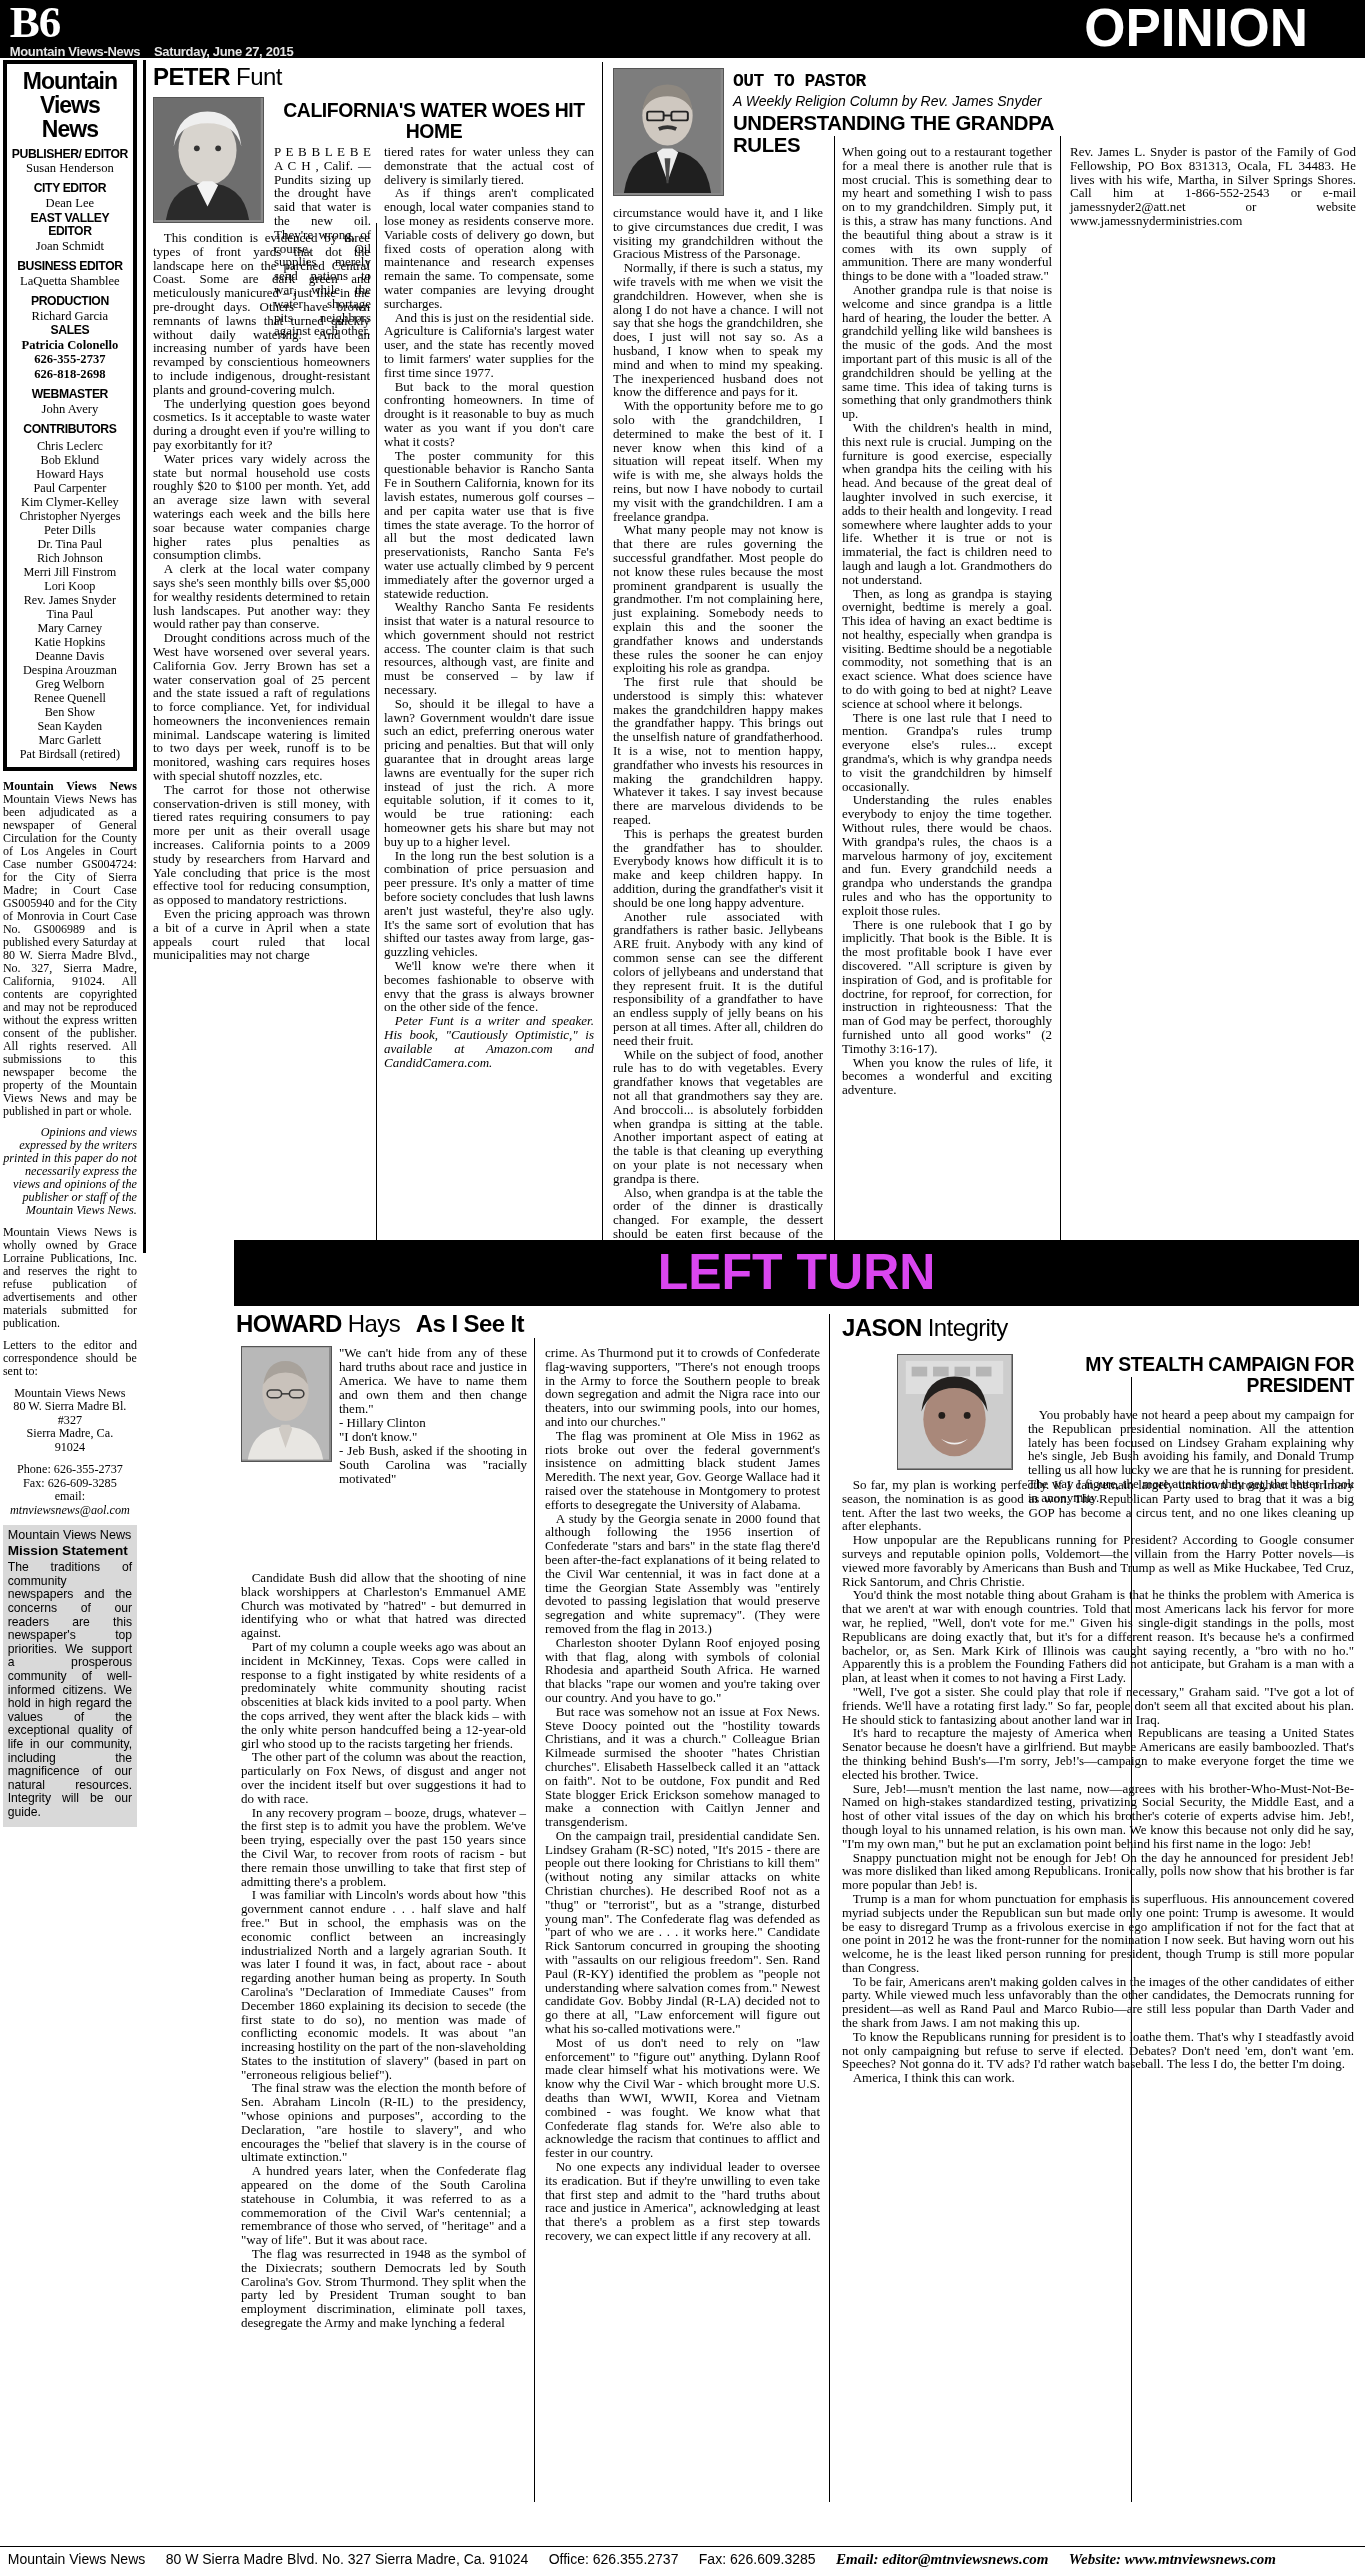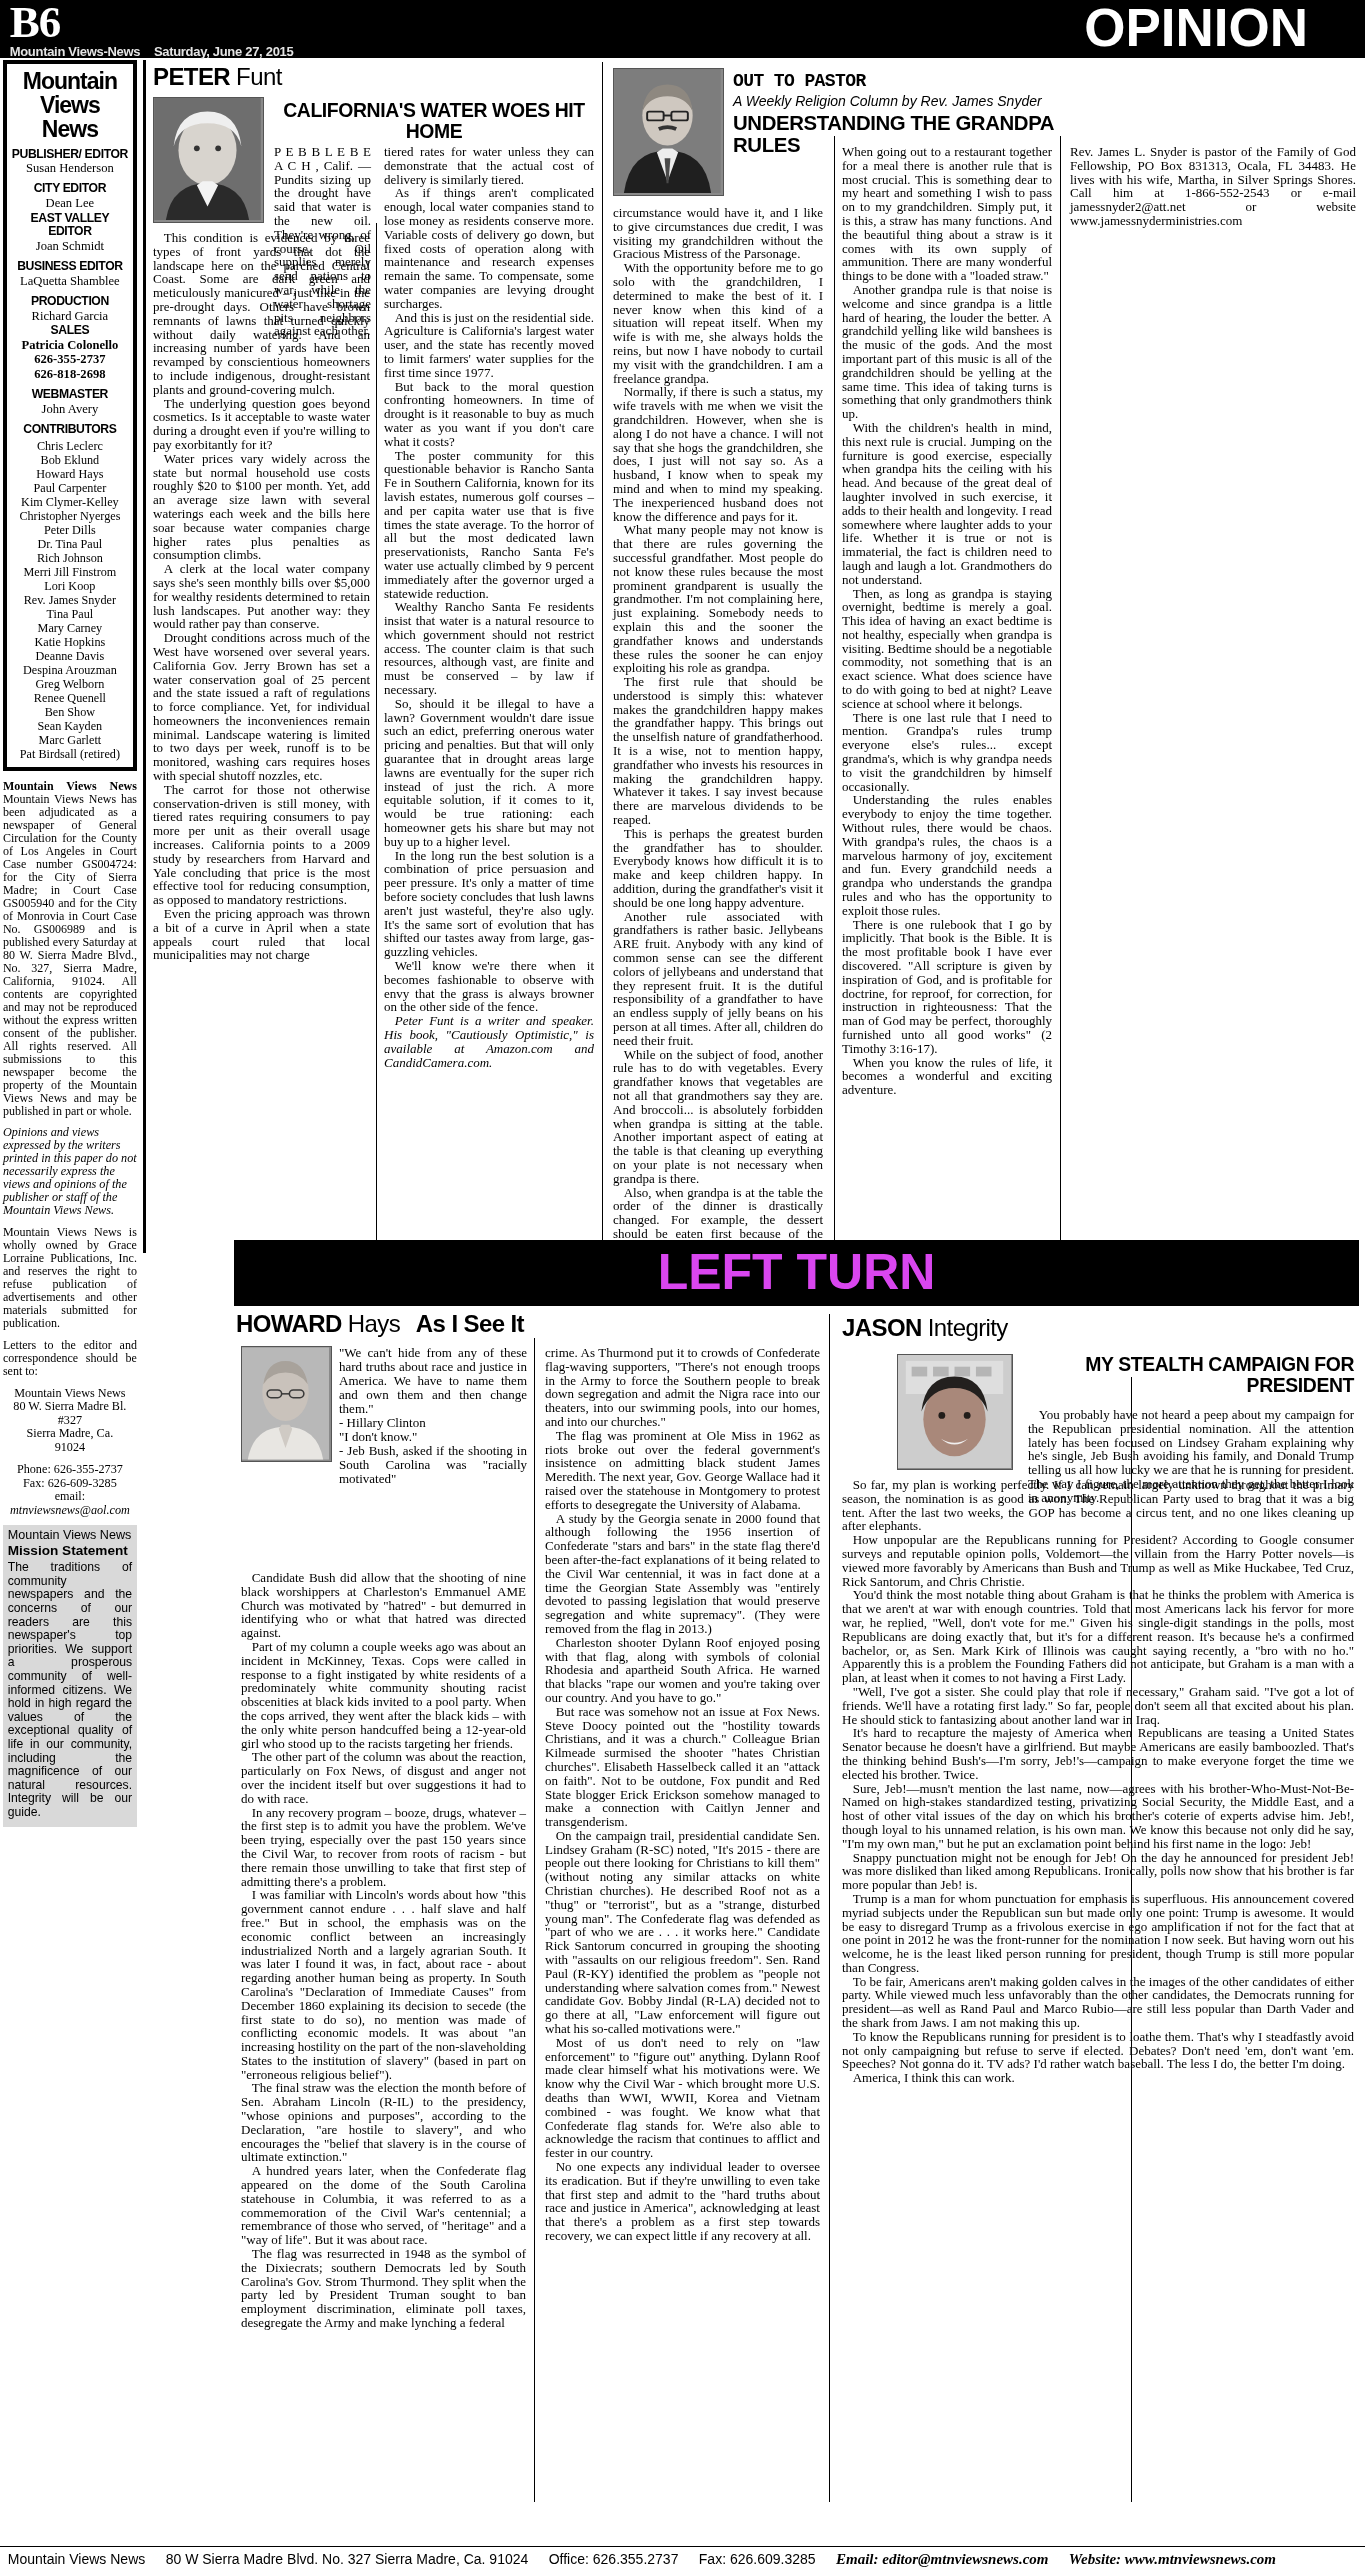--- a/index.html
+++ b/index.html
@@ -25,21 +25,21 @@
         letter-spacing:-0.4px;margin-top:6.8px;}
   .role.tight{margin-top:1px;}
   .person{font-family:"Liberation Serif",serif;font-size:12.6px;line-height:14.5px;}
   .person.b{font-weight:bold;}
   .contriblist{font-family:"Liberation Serif",serif;font-size:12.2px;line-height:14px;margin-top:2.9px;}
 
   .railtext{font-family:"Liberation Serif",serif;font-size:12px;line-height:13px;
             text-align:justify;margin-top:8.7px;}
   .railtext b{font-weight:bold;}
   .railital{font-family:"Liberation Serif",serif;font-style:italic;font-size:12.2px;line-height:13px;
-            text-align:left;margin-top:8.7px;}
+            text-align:right;margin-top:8.7px;}
   .railcenter{font-family:"Liberation Serif",serif;font-size:12.2px;line-height:13.6px;text-align:center;margin-top:8.7px;}
   .railcenter .it{font-style:italic;}
 
   .mission{margin-top:7.8px;background:#d9d9d9;padding:3.9px 4.8px 7.8px 4.8px;}
   .mission .mh1{font-family:"Liberation Sans",sans-serif;font-size:12.6px;line-height:13.6px;}
   .mission .mh2{font-family:"Liberation Sans",sans-serif;font-weight:bold;font-size:13.6px;line-height:15.5px;}
   .mission p{font-family:"Liberation Sans",sans-serif;font-size:12.2px;line-height:13.6px;
              text-align:justify;margin:2.9px 0 0 0;}
 
   
@@ -246,22 +246,22 @@
   </div>
 
   <div class="abs" style="left:733px;top:68px;width:325px;">
     <div class="byline" style="font-weight:bold;font-size:18px;font-family:Liberation Mono, monospace;">OUT TO PASTOR</div>
     <div class="subhead">A Weekly Religion Column by Rev. James Snyder</div>
     <div class="colhead" style="text-align:left;font-size:20.4px;margin-top:3.9px;">UNDERSTANDING THE GRANDPA RULES</div>
   </div>
 
   <div class="abs body" style="left:613px;top:206px;width:210px;" id="sny-c1">
       <p class="ni">circumstance would have it, and I like to give circumstances due credit, I was visiting my grandchildren without the Gracious Mistress of the Parsonage.</p>
+      <p>Normally, if there is such a status, my wife travels with me when we visit the grandchildren. However, when she is along I do not have a chance. I will not say that she hogs the grandchildren, she does, I just will not say so. As a husband, I know when to speak my mind and when to mind my speaking. The inexperienced husband does not know the difference and pays for it.</p>
       <p>With the opportunity before me to go solo with the grandchildren, I determined to make the best of it. I never know when this kind of a situation will repeat itself. When my wife is with me, she always holds the reins, but now I have nobody to curtail my visit with the grandchildren. I am a freelance grandpa.</p>
-      <p>Normally, if there is such a status, my wife travels with me when we visit the grandchildren. However, when she is along I do not have a chance. I will not say that she hogs the grandchildren, she does, I just will not say so. As a husband, I know when to speak my mind and when to mind my speaking. The inexperienced husband does not know the difference and pays for it.</p>
       <p>What many people may not know is that there are rules governing the successful grandfather. Most people do not know these rules because the most prominent grandparent is usually the grandmother. I'm not complaining here, just explaining. Somebody needs to explain this and the sooner the grandfather knows and understands these rules the sooner he can enjoy exploiting his role as grandpa.</p>
       <p>The first rule that should be understood is simply this: whatever makes the grandchildren happy makes the grandfather happy. This brings out the unselfish nature of grandfatherhood. It is a wise, not to mention happy, grandfather who invests his resources in making the grandchildren happy. Whatever it takes. I say invest because there are marvelous dividends to be reaped.</p>
       <p>This is perhaps the greatest burden the grandfather has to shoulder. Everybody knows how difficult it is to make and keep children happy. In addition, during the grandfather's visit it should be one long happy adventure.</p>
       <p>Another rule associated with grandfathers is rather basic. Jellybeans ARE fruit. Anybody with any kind of common sense can see the different colors of jellybeans and understand that they represent fruit. It is the dutiful responsibility of a grandfather to have an endless supply of jelly beans on his person at all times. After all, children do need their fruit.</p>
       <p>While on the subject of food, another rule has to do with vegetables. Every grandfather knows that vegetables are not all that grandmothers say they are. And broccoli... is absolutely forbidden when grandpa is sitting at the table. Another important aspect of eating at the table is that cleaning up everything on your plate is not necessary when grandpa is there.</p>
       <p>Also, when grandpa is at the table the order of the dinner is drastically changed. For example, the dessert should be eaten first because of the danger of eating too much and not having enough room for the dessert at the end of the meal.</p>
     </div>
   <div class="abs body" style="left:842px;top:145px;width:210px;" id="sny-c2">
       <p class="ni">When going out to a restaurant together for a meal there is another rule that is most crucial. This is something dear to my heart and something I wish to pass on to my grandchildren. Simply put, it is this, a straw has many functions. And the beautiful thing about a straw is it comes with its own supply of ammunition. There are many wonderful things to be done with a "loaded straw."</p>
       <p>Another grandpa rule is that noise is welcome and since grandpa is a little hard of hearing, the louder the better. A grandchild yelling like wild banshees is the music of the gods. And the most important part of this music is all of the grandchildren should be yelling at the same time. This idea of taking turns is something that only grandmothers think up.</p>

